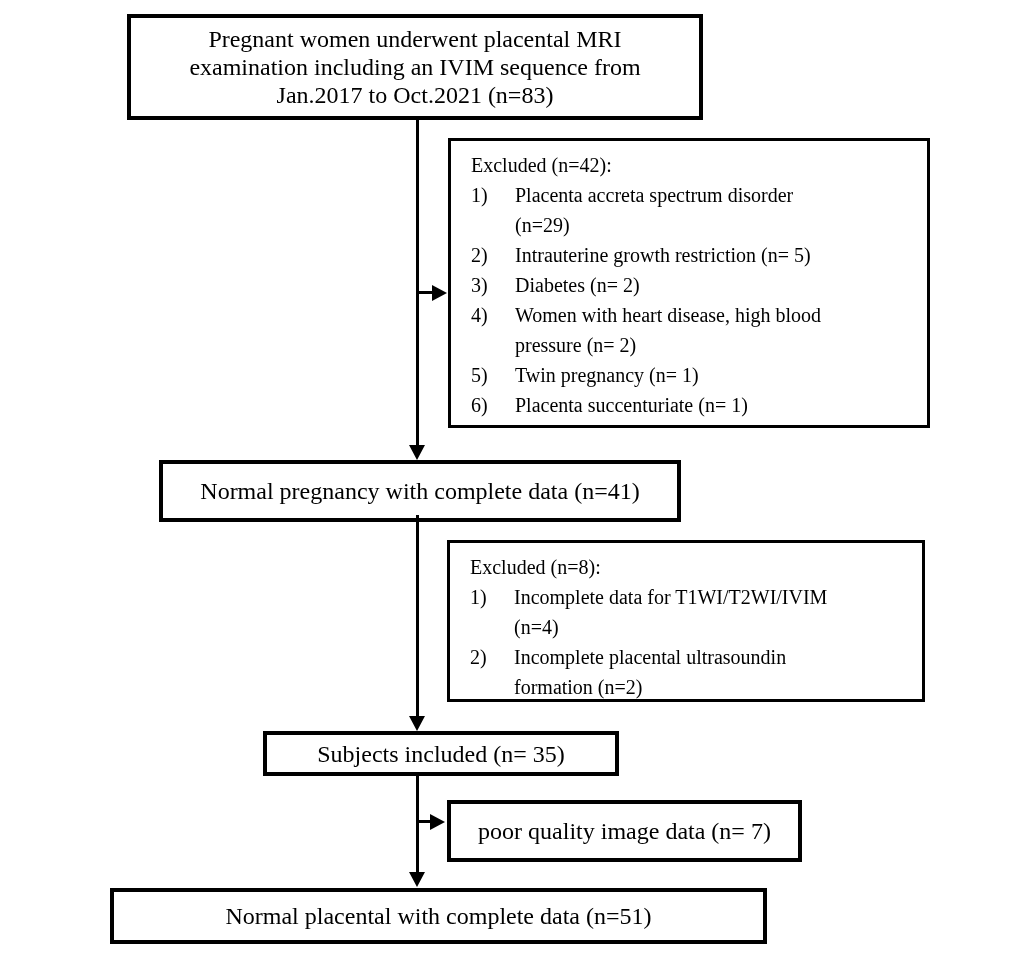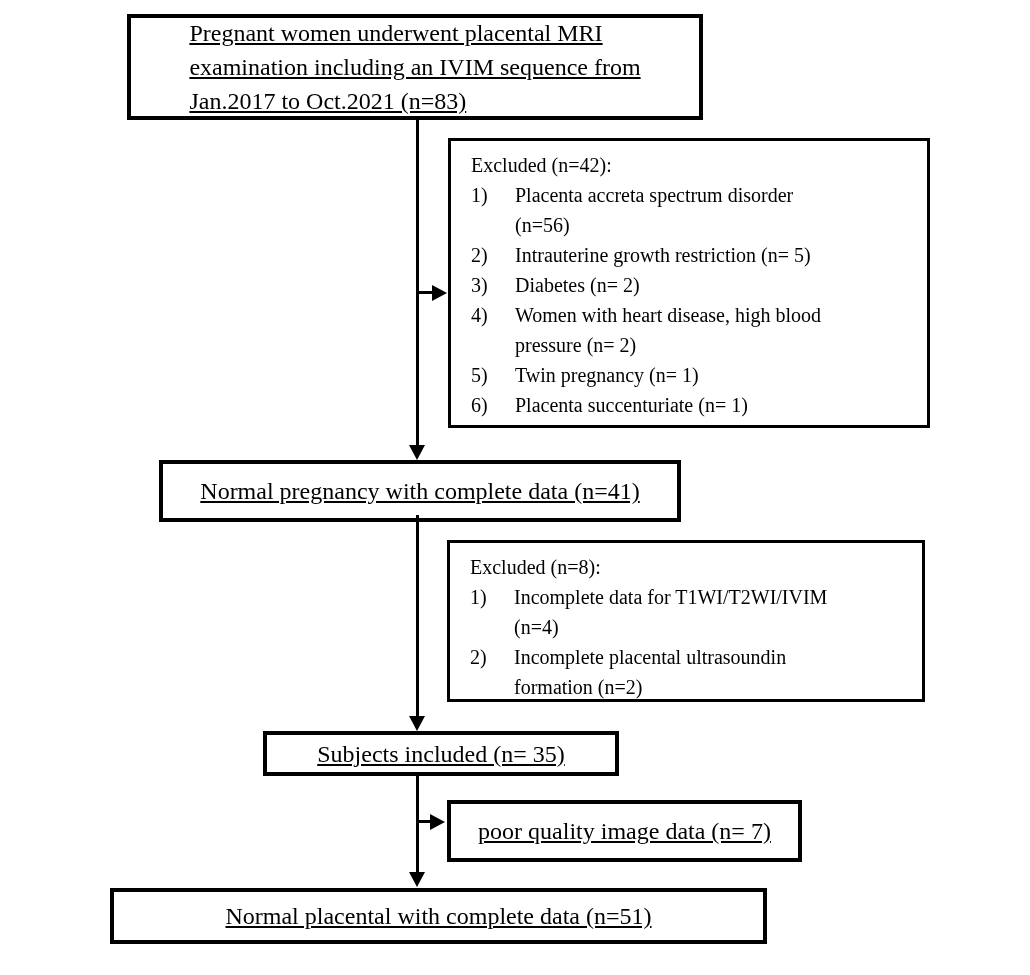--- a/index.html
+++ b/index.html
@@ -19,24 +19,24 @@
     position: absolute;
     box-sizing: border-box;
     background: #ffffff;
     border: 4px solid #000000;
   }
   .box.thin { border-width: 3px; }
   .center-text {
     display: flex;
     align-items: center;
     justify-content: center;
+    text-align: center;
     font-size: 24px;
-    line-height: 34px;
+    line-height: 28px;
     white-space: pre-line;
-    text-decoration: underline;
   }
   .list-box {
     padding: 9px 12px 6px 20px;
     font-size: 20px;
     line-height: 30px;
   }
   .list-title { white-space: pre-line; }
   .list-item { display: flex; }
   .list-item .num {
     width: 44px;
@@ -83,21 +83,21 @@
   <div class="arrow-down" style="left:409px; top:445px;"></div>
 
   <div class="hline" style="left:416px; top:291px; width:18px;"></div>
   <div class="arrow-right" style="left:432px; top:285px;"></div>
 
   <div class="box thin list-box" style="left:448px; top:138px; width:482px; height:290px;">
     <div class="list-title">Excluded (n=42):</div>
     <div class="list-item">
       <span class="num">1)</span>
       <span class="itext">Placenta accreta spectrum disorder
-(n=56)</span>
+(n=29)</span>
     </div>
     <div class="list-item">
       <span class="num">2)</span>
       <span class="itext">Intrauterine growth restriction (n= 5)</span>
     </div>
     <div class="list-item">
       <span class="num">3)</span>
       <span class="itext">Diabetes (n= 2)</span>
     </div>
     <div class="list-item">

